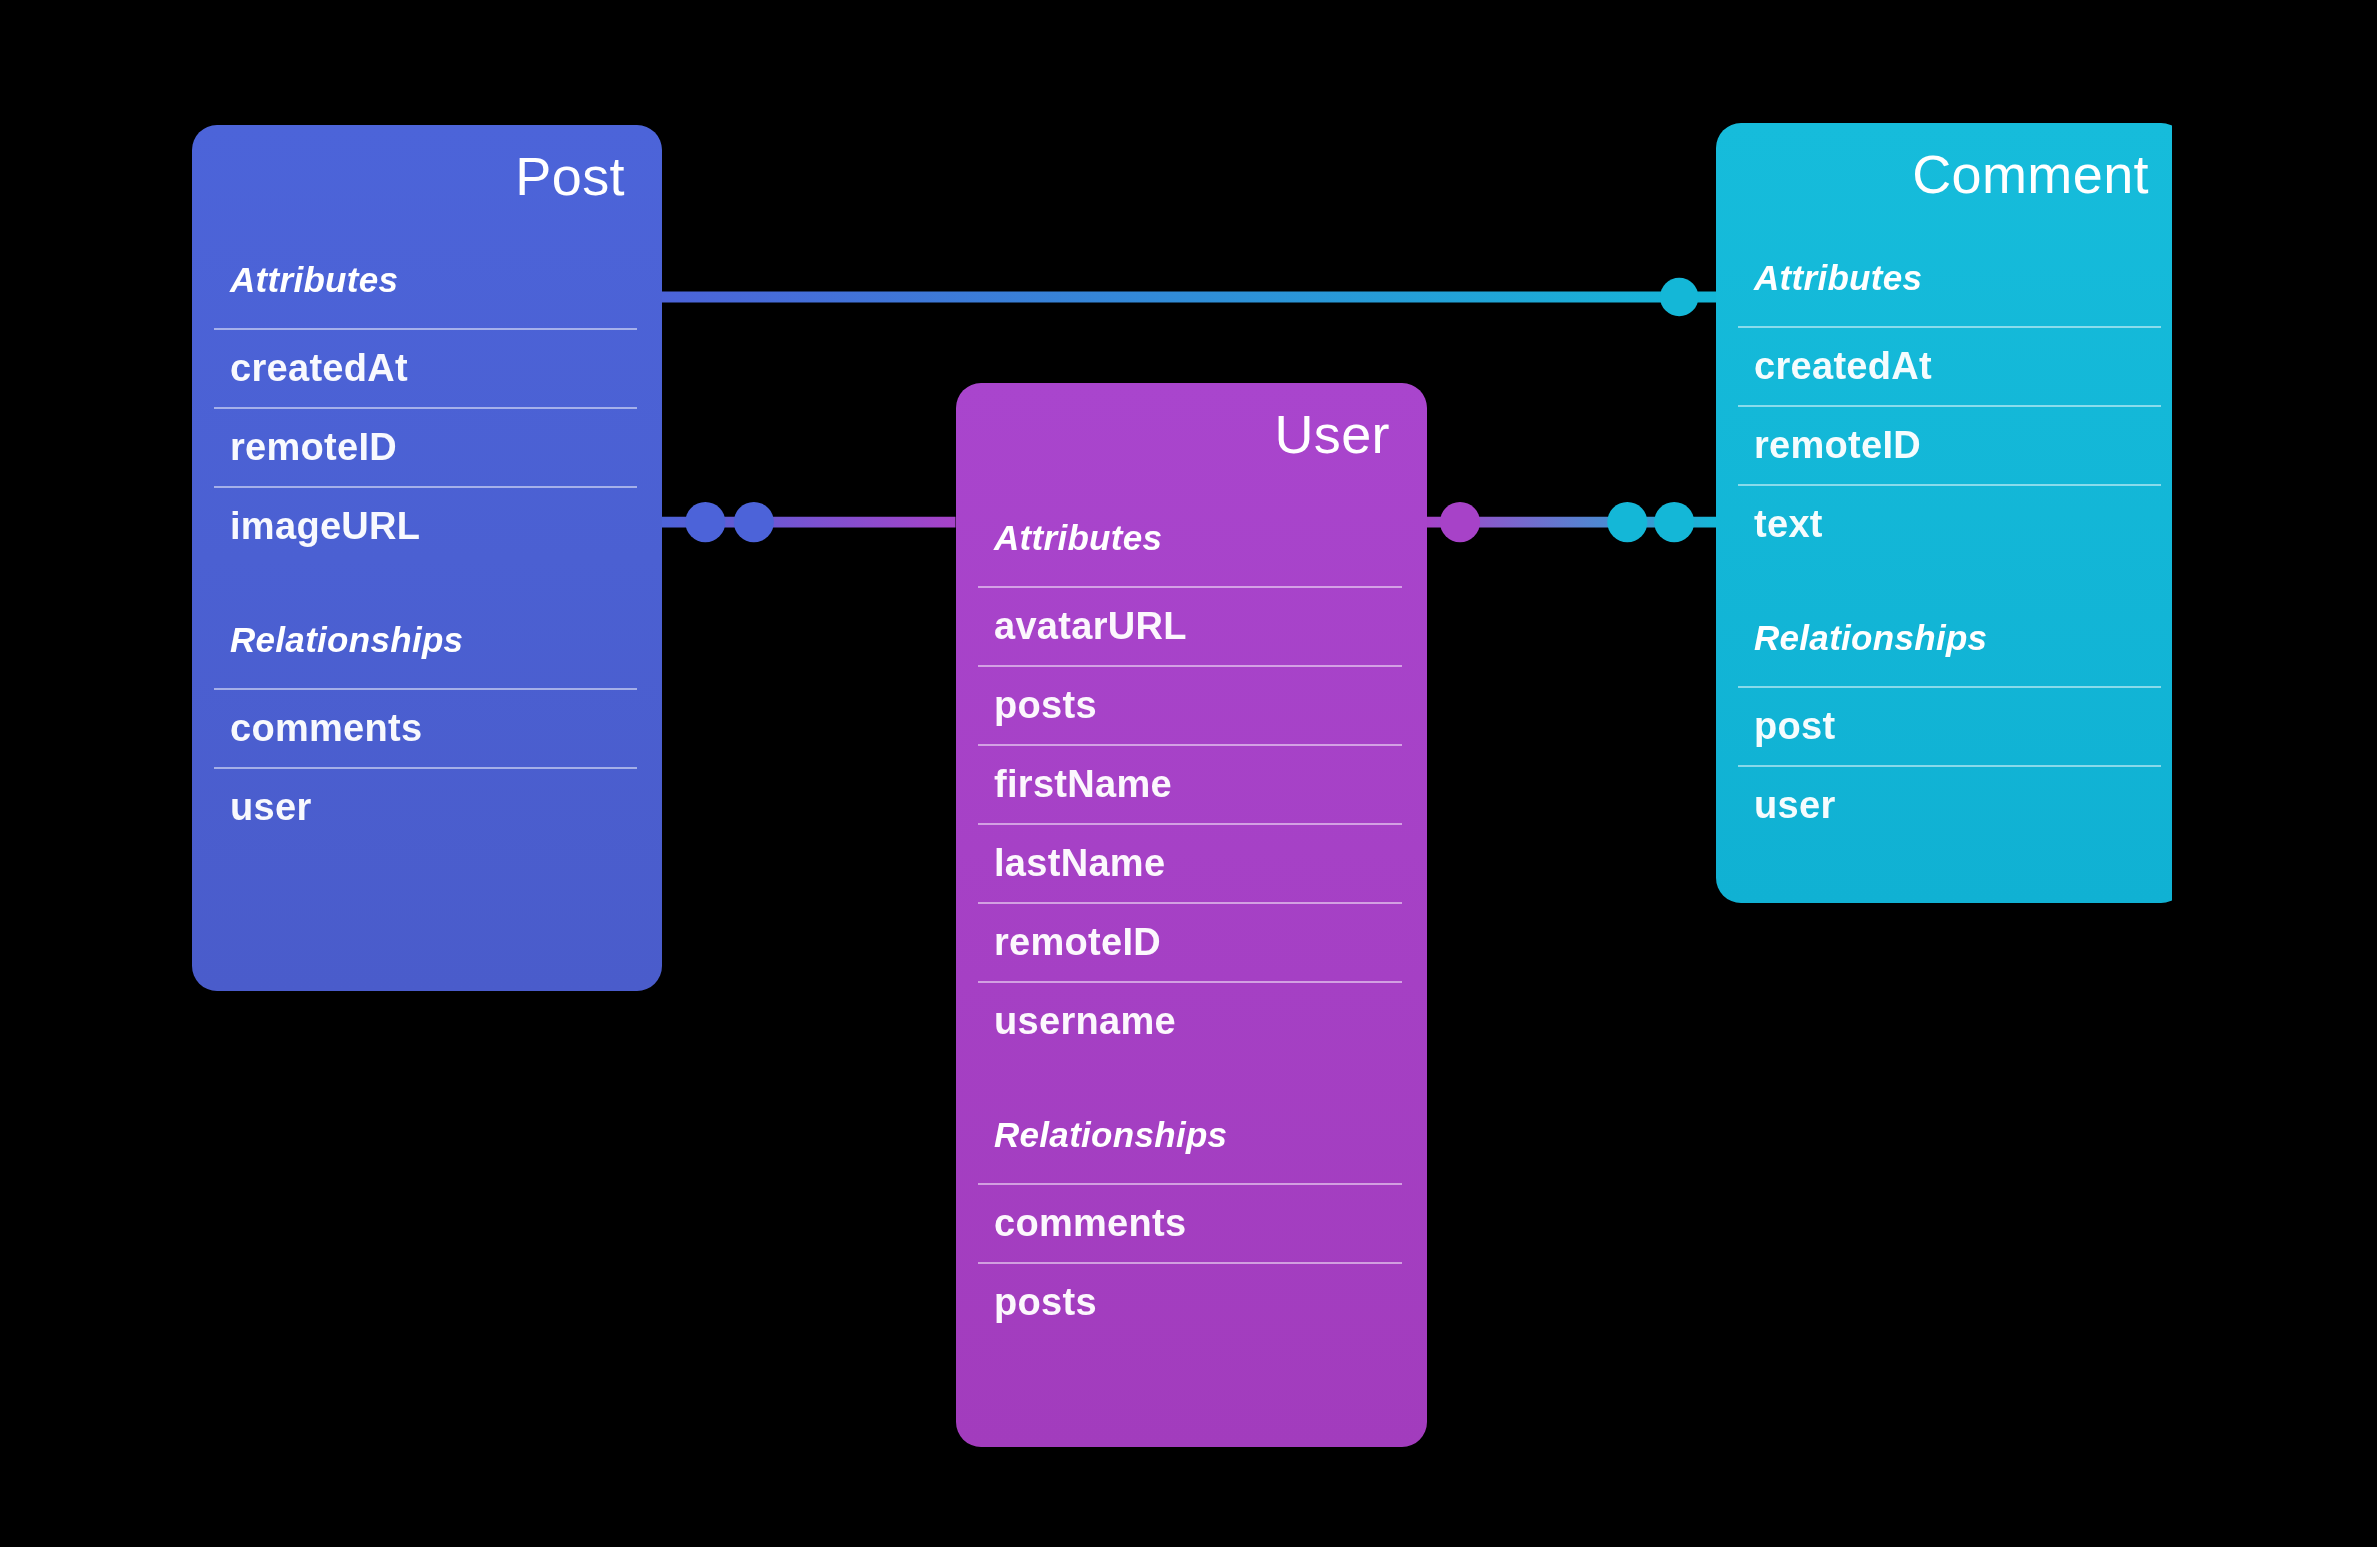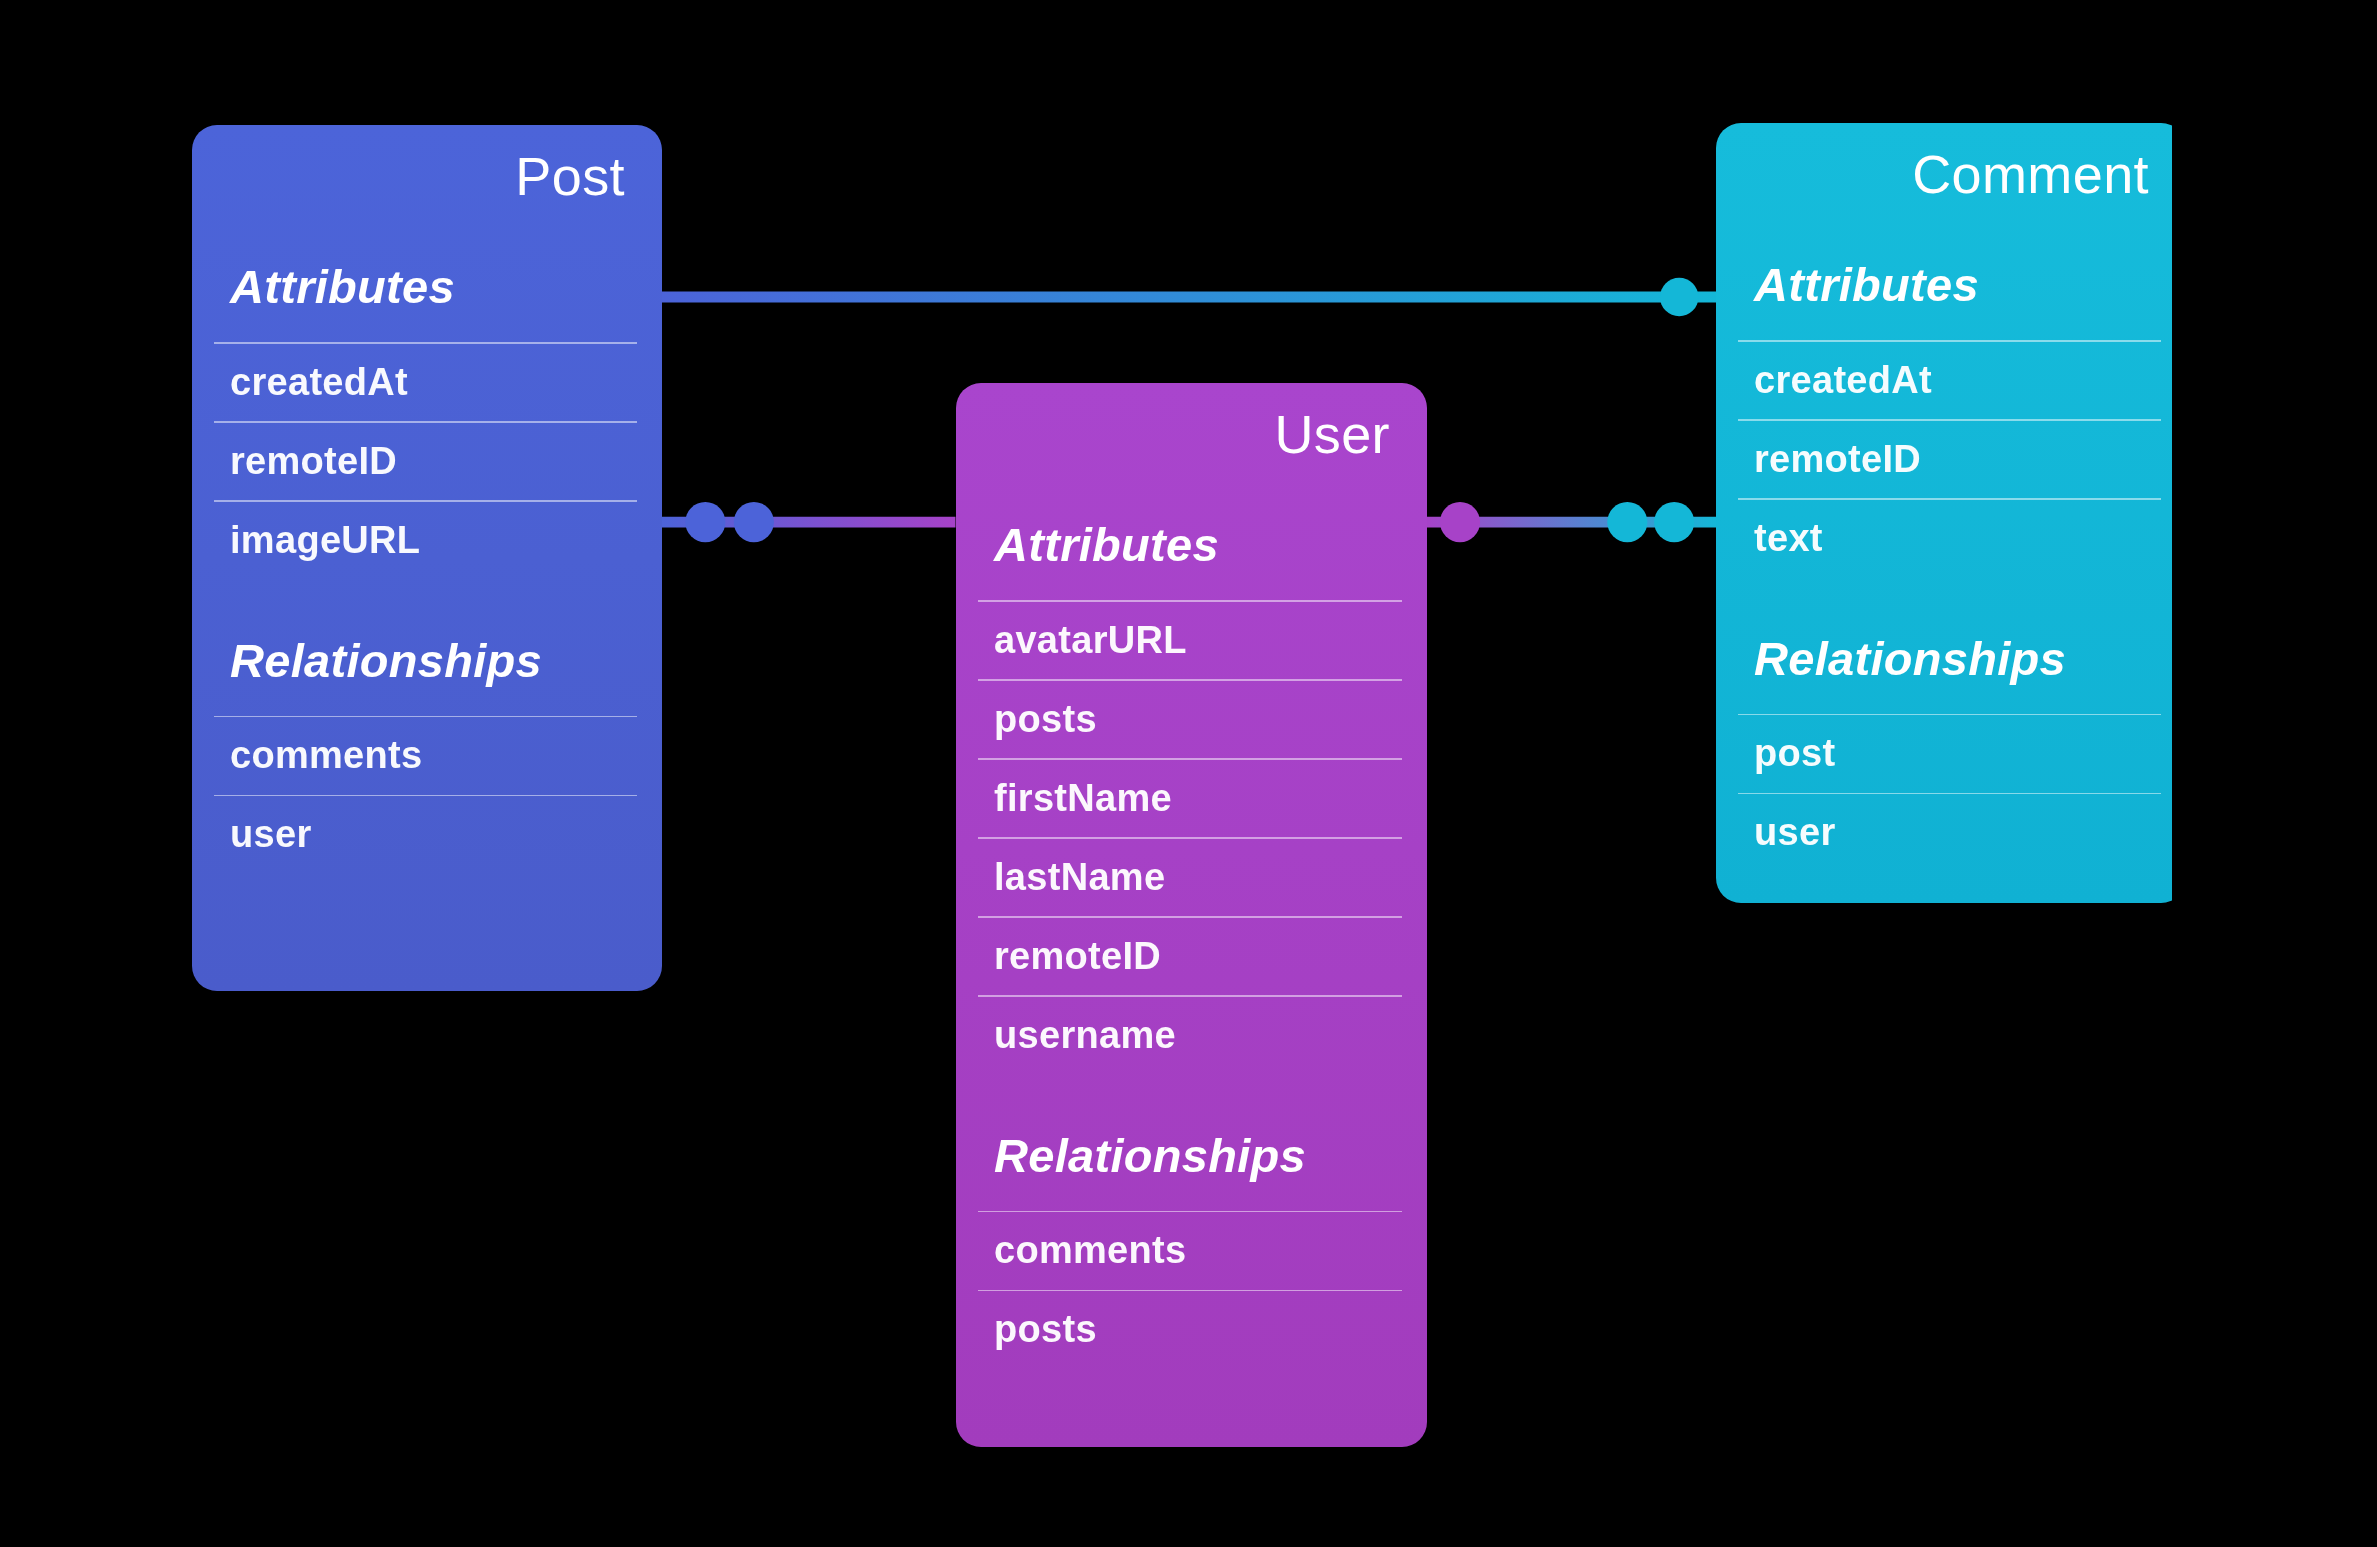--- a/index.html
+++ b/index.html
@@ -46,21 +46,21 @@
   .card-title {
     margin: 22px 37px 0 0;
     text-align: right;
     font-size: 54px;
     font-weight: 400;
     line-height: 1.1;
     letter-spacing: 0.4px;
   }
   .section-label {
     margin: 54px 0 28.5px 38px;
-    font-size: 47px;
+    font-size: 35px;
     font-weight: 700;
     font-style: italic;
     line-height: 1.15;
     letter-spacing: 0.3px;
   }
   .section-label.relationships {
   }
   .rows {
     display: block;
   }

